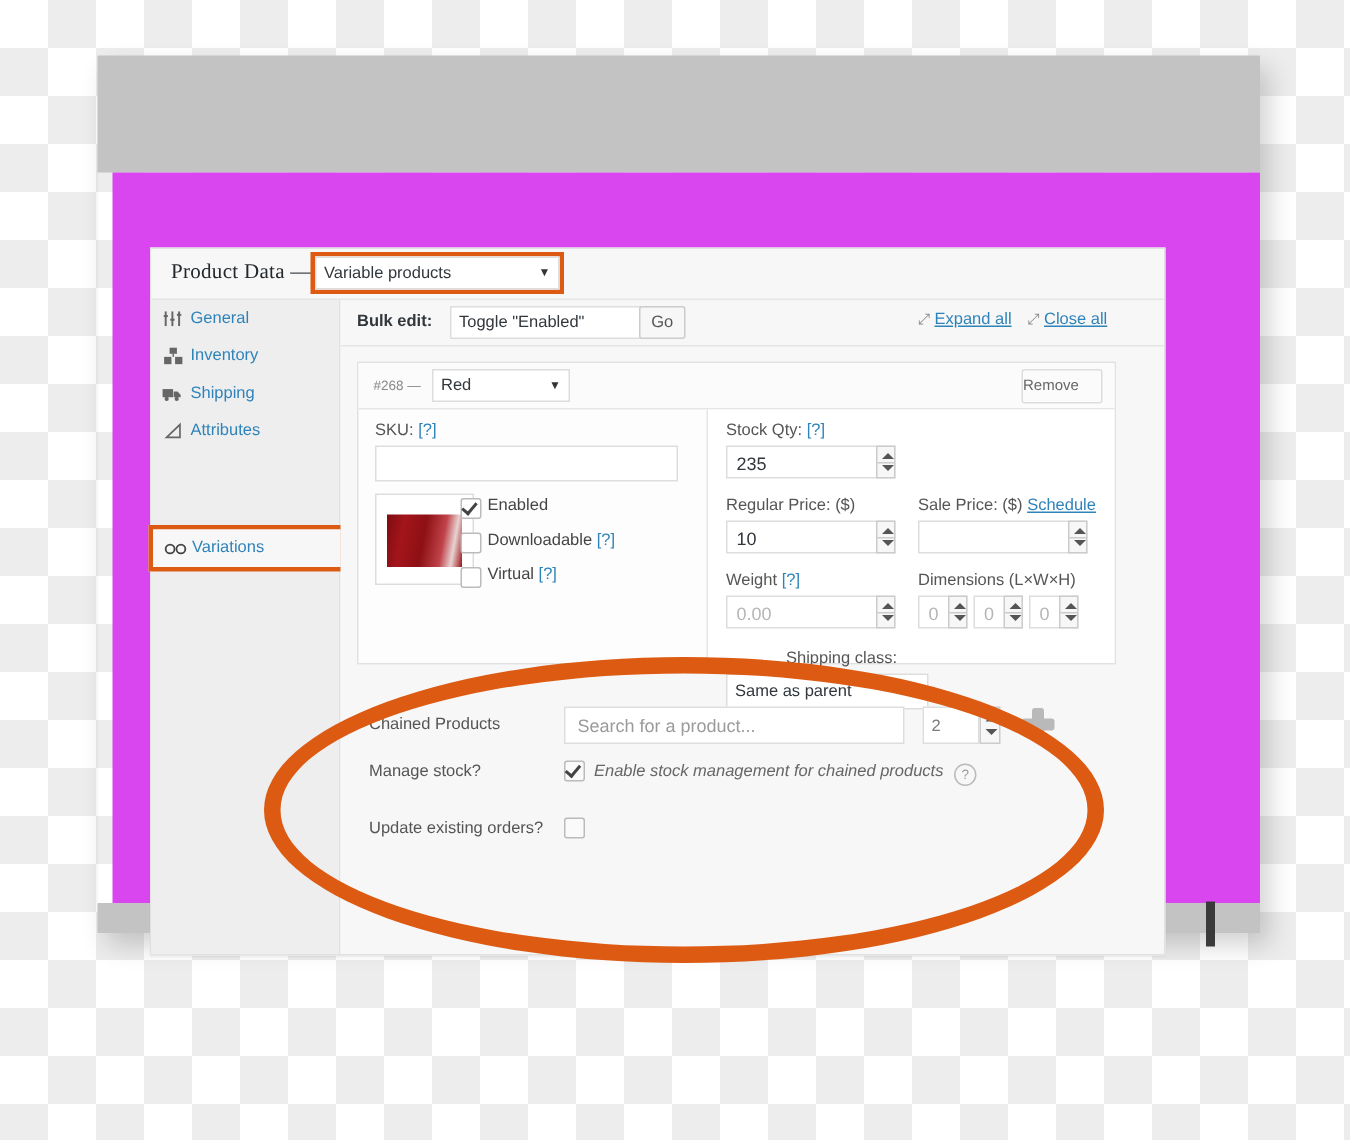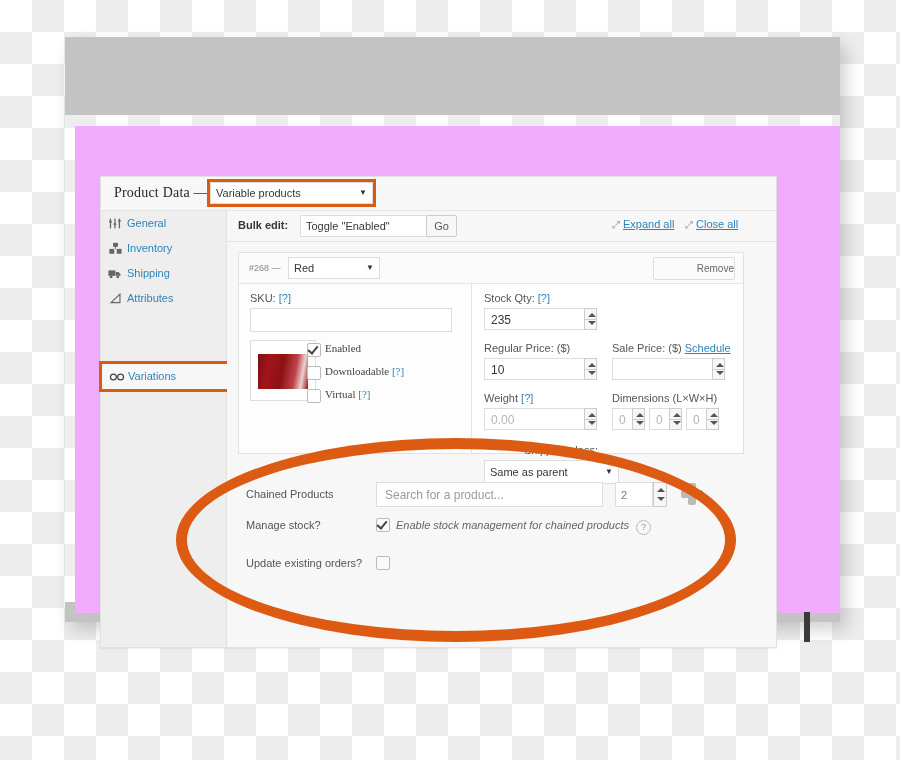--- a/index.html
+++ b/index.html
@@ -18,21 +18,21 @@
     position:absolute;left:65px;top:37px;width:775px;height:585px;
     box-shadow:6px 8px 16px rgba(0,0,0,0.18);
   }
   #window-titlebar{
     position:absolute;left:0;top:0;width:775px;height:78px;background:#c3c3c3;
   }
   #window-bottombar{
     position:absolute;left:0;top:565px;width:775px;height:20px;background:#c3c3c3;
   }
   #page-canvas{
-    position:absolute;left:10px;top:89px;width:765px;height:487px;background:#f0abfc;
+    position:absolute;left:10px;top:78px;width:765px;height:487px;background:#d946ef;
   }
   #scroll-thumb{
     position:absolute;left:729px;top:486px;width:6px;height:30px;background:#3a3a3a;
   }
 
   
   #product-data-panel{
     position:absolute;left:25px;top:50px;width:675px;height:470px;
     background:#f7f7f7;border:1px solid #e1e1e1;
     box-shadow:0 1px 1px rgba(0,0,0,0.05);
@@ -96,37 +96,37 @@
     background:#fdfdfd;border:1px solid #e1e1e1;
   }
   #variation-head{position:relative;height:30px;border-bottom:1px solid #e5e5e5;background:#fbfbfb;}
   #variation-id{position:absolute;left:10px;top:10px;font-size:9px;color:#888;}
   #variation-attr-select{
     position:absolute;left:49px;top:4px;width:69px;height:20px;background:#fff;border:1px solid #ddd;
     font-size:11px;color:#32373c;padding:0 16px 0 5px;line-height:20px;
   }
   #remove-btn{
     position:absolute;right:8px;top:4px;width:52px;height:21px;background:#fbfbfb;border:1px solid #ddd;
-    border-radius:2px;font-size:10px;color:#666;text-align:right;line-height:21px;padding-left:28px;
+    border-radius:2px;font-size:10px;color:#666;text-align:left;line-height:21px;
   }
   #variation-body{position:absolute;left:0;top:31px;right:0;bottom:0;}
 
   
   #card-left{position:absolute;left:0;top:0;width:232px;bottom:0;}
   #sku-label{position:absolute;left:11px;top:8px;font-size:11px;color:#555;}
   #sku-label .qm{color:#2e83b9;}
   #sku-input{position:absolute;left:11px;top:24px;width:200px;height:22px;background:#fff;border:1px solid #ddd;}
   #var-thumb{
     position:absolute;left:11px;top:56px;width:64px;height:59px;background:#fff;border:1px solid #ddd;
   }
   #var-thumb .swatch{
     position:absolute;left:7px;top:13px;width:50px;height:35px;
     background:linear-gradient(100deg,#7e0d12 0%,#a3151a 22%,#8d1014 48%,#c0434a 72%,#e8d3d2 86%,#9b1318 100%);
   }
-  .cb-row{position:absolute;left:86px;font-size:11px;color:#444;font-family:Liberation Serif, serif;}
+  .cb-row{position:absolute;left:86px;font-size:11px;color:#444;}
   .cb-row .cb{
     position:absolute;left:-18px;top:1px;width:12px;height:12px;background:#fff;border:1px solid #bbb;border-radius:2px;
   }
   .cb-row .cb.on:after{
     content:"";position:absolute;left:2px;top:0px;width:4px;height:8px;border:solid #444;
     border-width:0 2px 2px 0;transform:rotate(40deg);
   }
   #cb-enabled{top:58px;}
   #cb-downloadable{top:81px;}
   #cb-virtual{top:104px;}

